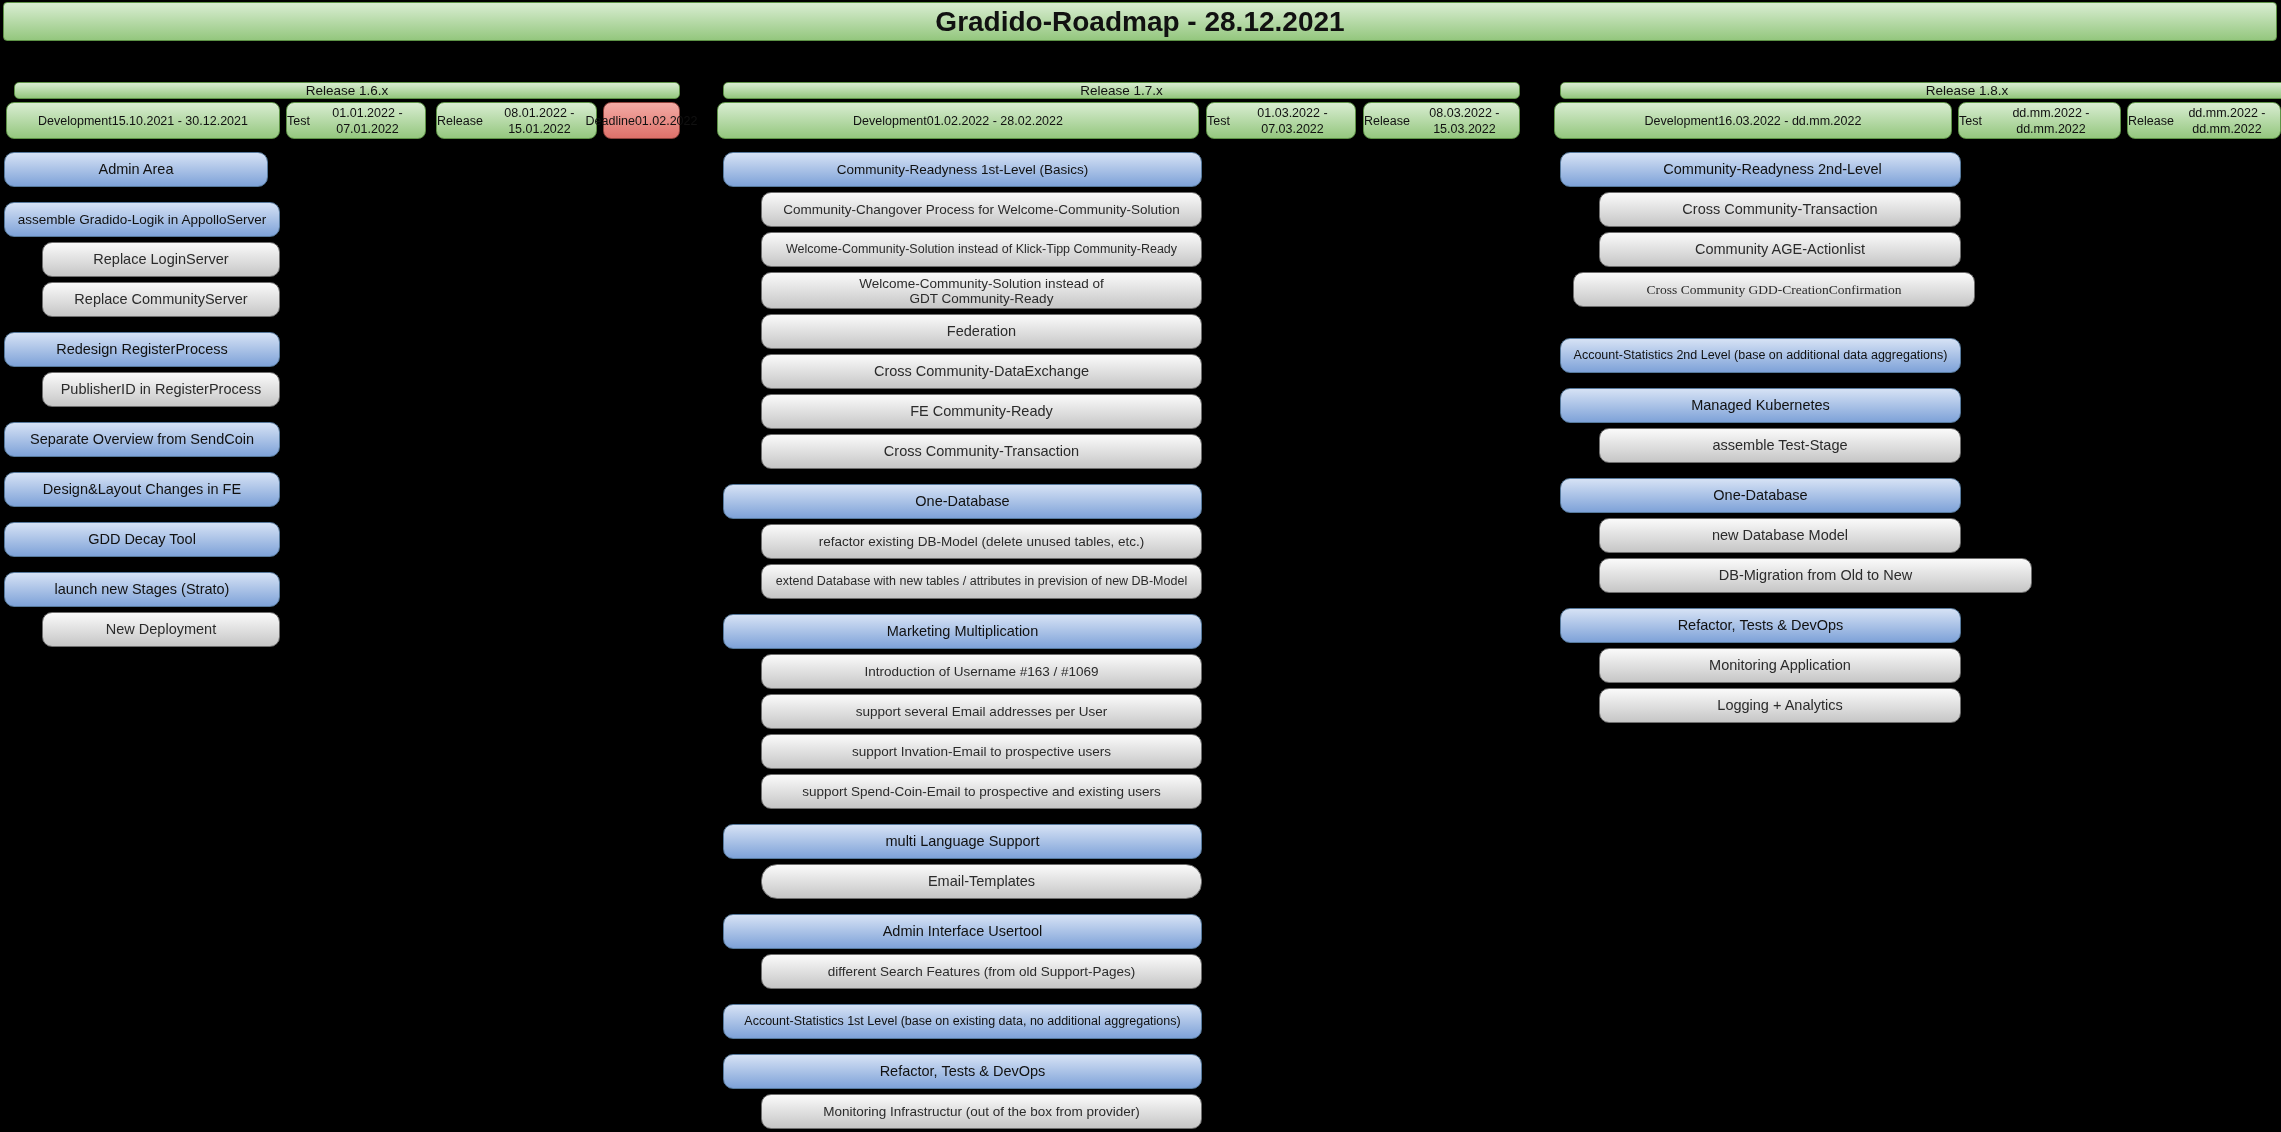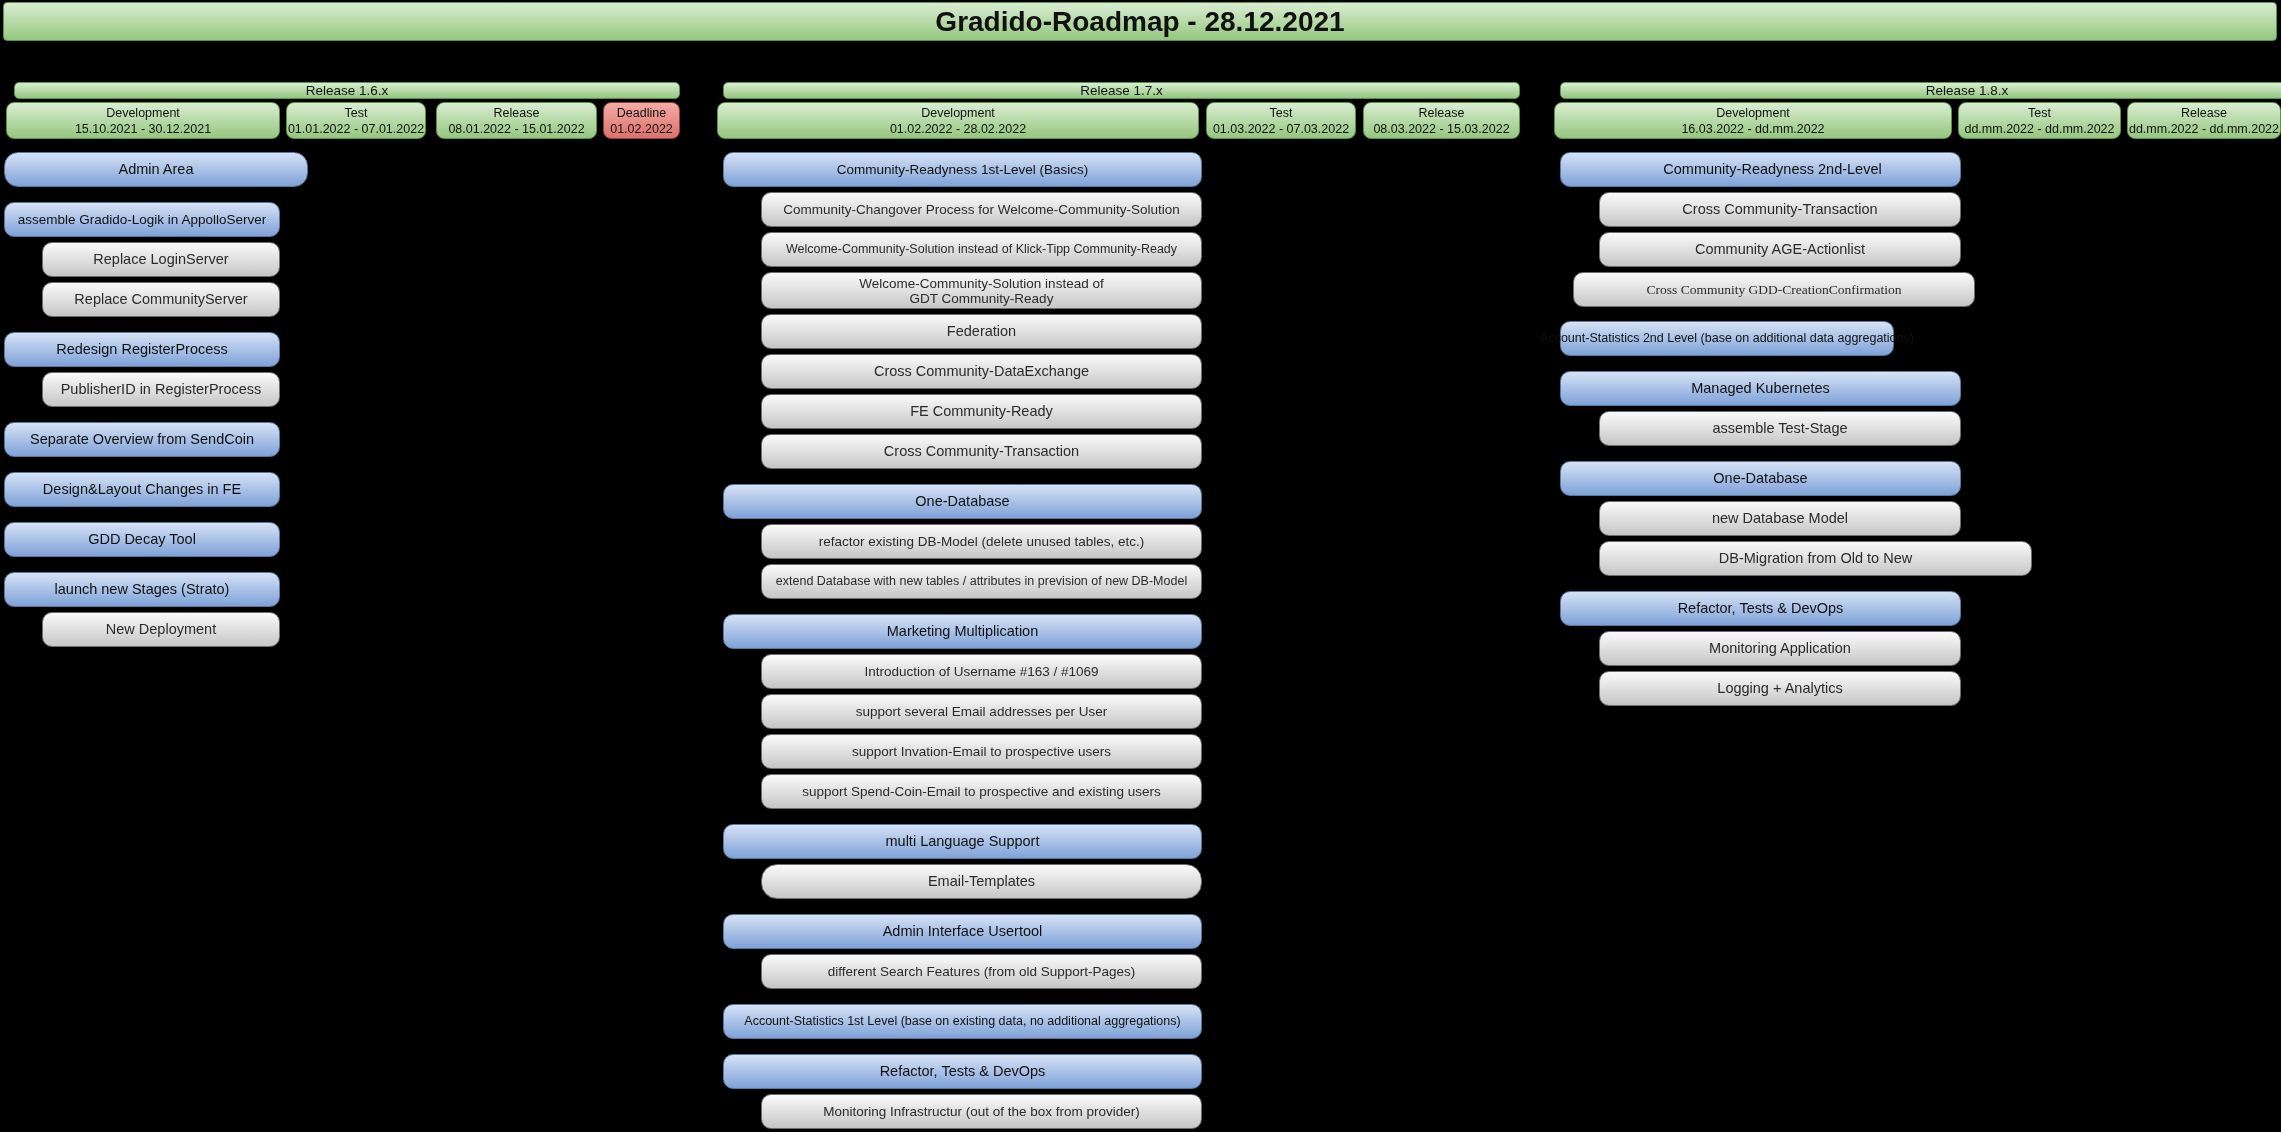--- a/index.html
+++ b/index.html
@@ -49,21 +49,21 @@
     border-radius:5px;
     display:flex; align-items:center; justify-content:center;
     font-size:13.5px;
     box-sizing:border-box;
   }
 
   .phases{position:absolute; top:20px; left:0; height:37px; width:100%;}
   .phase{
     position:absolute; top:0; height:37px;
     border-radius:8px; box-sizing:border-box;
-    display:flex; flex-direction:column; align-items:center; justify-content:center;
+    display:flex; flex-direction:row; align-items:center; justify-content:center;
     line-height:16px; font-size:12.5px; text-align:center;
   }
 
   .items{position:absolute; top:70px; left:0; width:100%;}
   .item{
     box-sizing:border-box; height:35px;
     border-radius:10px;
     display:flex; flex-direction:column; align-items:center; justify-content:center;
     text-align:center; line-height:15px;
     font-size:14.5px;
@@ -94,21 +94,21 @@
           <div class="phase green-box" style="left: 432px; width: 161px;">
             <span>Release</span>
             <span>08.01.2022 - 15.01.2022</span>
           </div>
           <div class="phase red-box" style="left: 599px; width: 77px;">
             <span>Deadline</span>
             <span>01.02.2022</span>
           </div>
         </div>
         <div class="items">
-          <div class="item blue-box level1" style="margin-left: 0px; width: 304px; margin-top: 0px; border-radius: 14px;">
+          <div class="item blue-box level1" style="margin-left: 0px; width: 264px; margin-top: 0px;">
             <span>Admin Area</span>
           </div>
           <div class="item blue-box level1 mid" style="margin-left: 0px; width: 276px; margin-top: 15px;">
             <span>assemble Gradido-Logik in AppolloServer</span>
           </div>
           <div class="item gray-box level2" style="margin-left: 38px; width: 238px; margin-top: 5px;">
             <span>Replace LoginServer</span>
           </div>
           <div class="item gray-box level2" style="margin-left: 38px; width: 238px; margin-top: 5px;">
             <span>Replace CommunityServer</span>
@@ -247,21 +247,21 @@
           </div>
           <div class="item gray-box level2" style="margin-left: 45px; width: 362px; margin-top: 5px;">
             <span>Cross Community-Transaction</span>
           </div>
           <div class="item gray-box level2" style="margin-left: 45px; width: 362px; margin-top: 5px;">
             <span>Community AGE-Actionlist</span>
           </div>
           <div class="item gray-box level2 mid" style="margin-left: 19px; width: 402px; margin-top: 5px; font-family: Liberation Serif, serif;">
             <span>Cross Community GDD-CreationConfirmation</span>
           </div>
-          <div class="item blue-box level1 small" style="margin-left: 6px; width: 334px; margin-top: 14px;">
+          <div class="item blue-box level1 small" style="margin-left: 6px; width: 401px; margin-top: 31px;">
             <span>Account-Statistics 2nd Level (base on additional data aggregations)</span>
           </div>
           <div class="item blue-box level1" style="margin-left: 6px; width: 401px; margin-top: 15px;">
             <span>Managed Kubernetes</span>
           </div>
           <div class="item gray-box level2" style="margin-left: 45px; width: 362px; margin-top: 5px; align-items: center;">
             <span>assemble Test-Stage</span>
           </div>
           <div class="item blue-box level1" style="margin-left: 6px; width: 401px; margin-top: 15px;">
             <span>One-Database</span>

